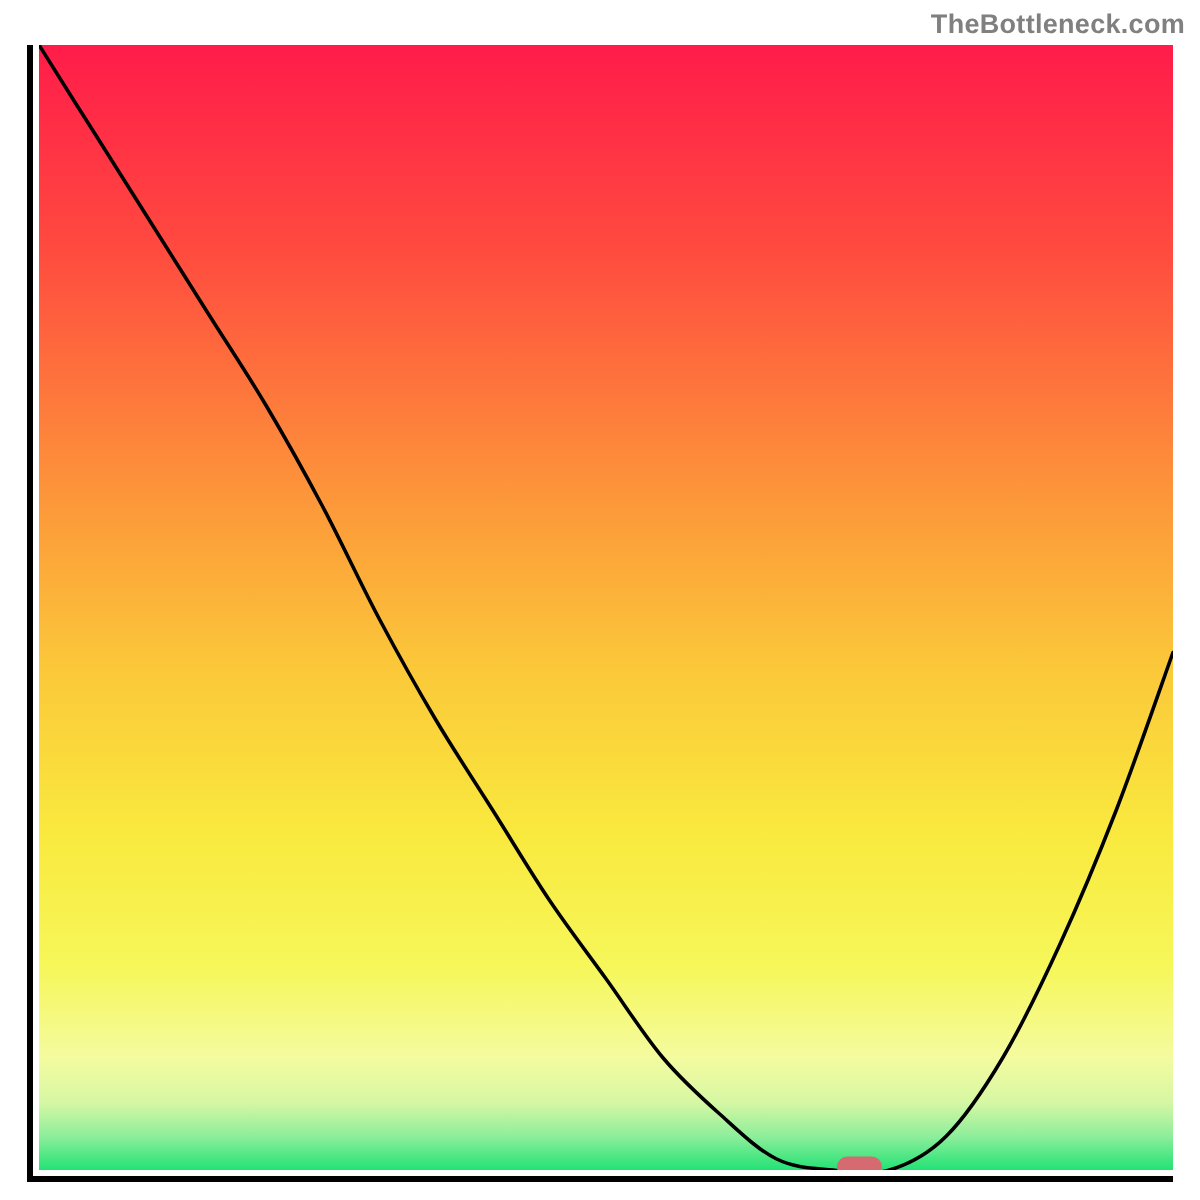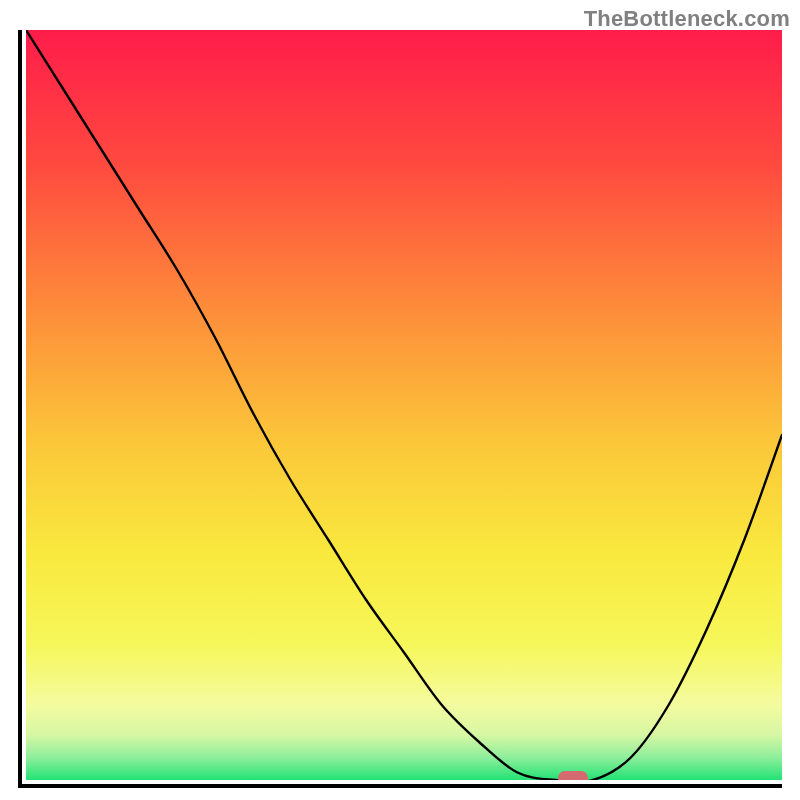--- a/index.html
+++ b/index.html
@@ -13,21 +13,21 @@
   }
   .stage {
     position: relative;
     width: 800px;
     height: 800px;
   }
   .watermark {
     position: absolute;
     top: 6px;
     right: 10px;
-    font-size: 22px;
+    font-size: 18px;
     font-weight: 600;
     color: #808080;
     letter-spacing: 0.2px;
     font-family: Arial, Helvetica, sans-serif;
   }
   .frame {
     position: absolute;
     left: 18px;
     top: 30px;
     width: 764px;

